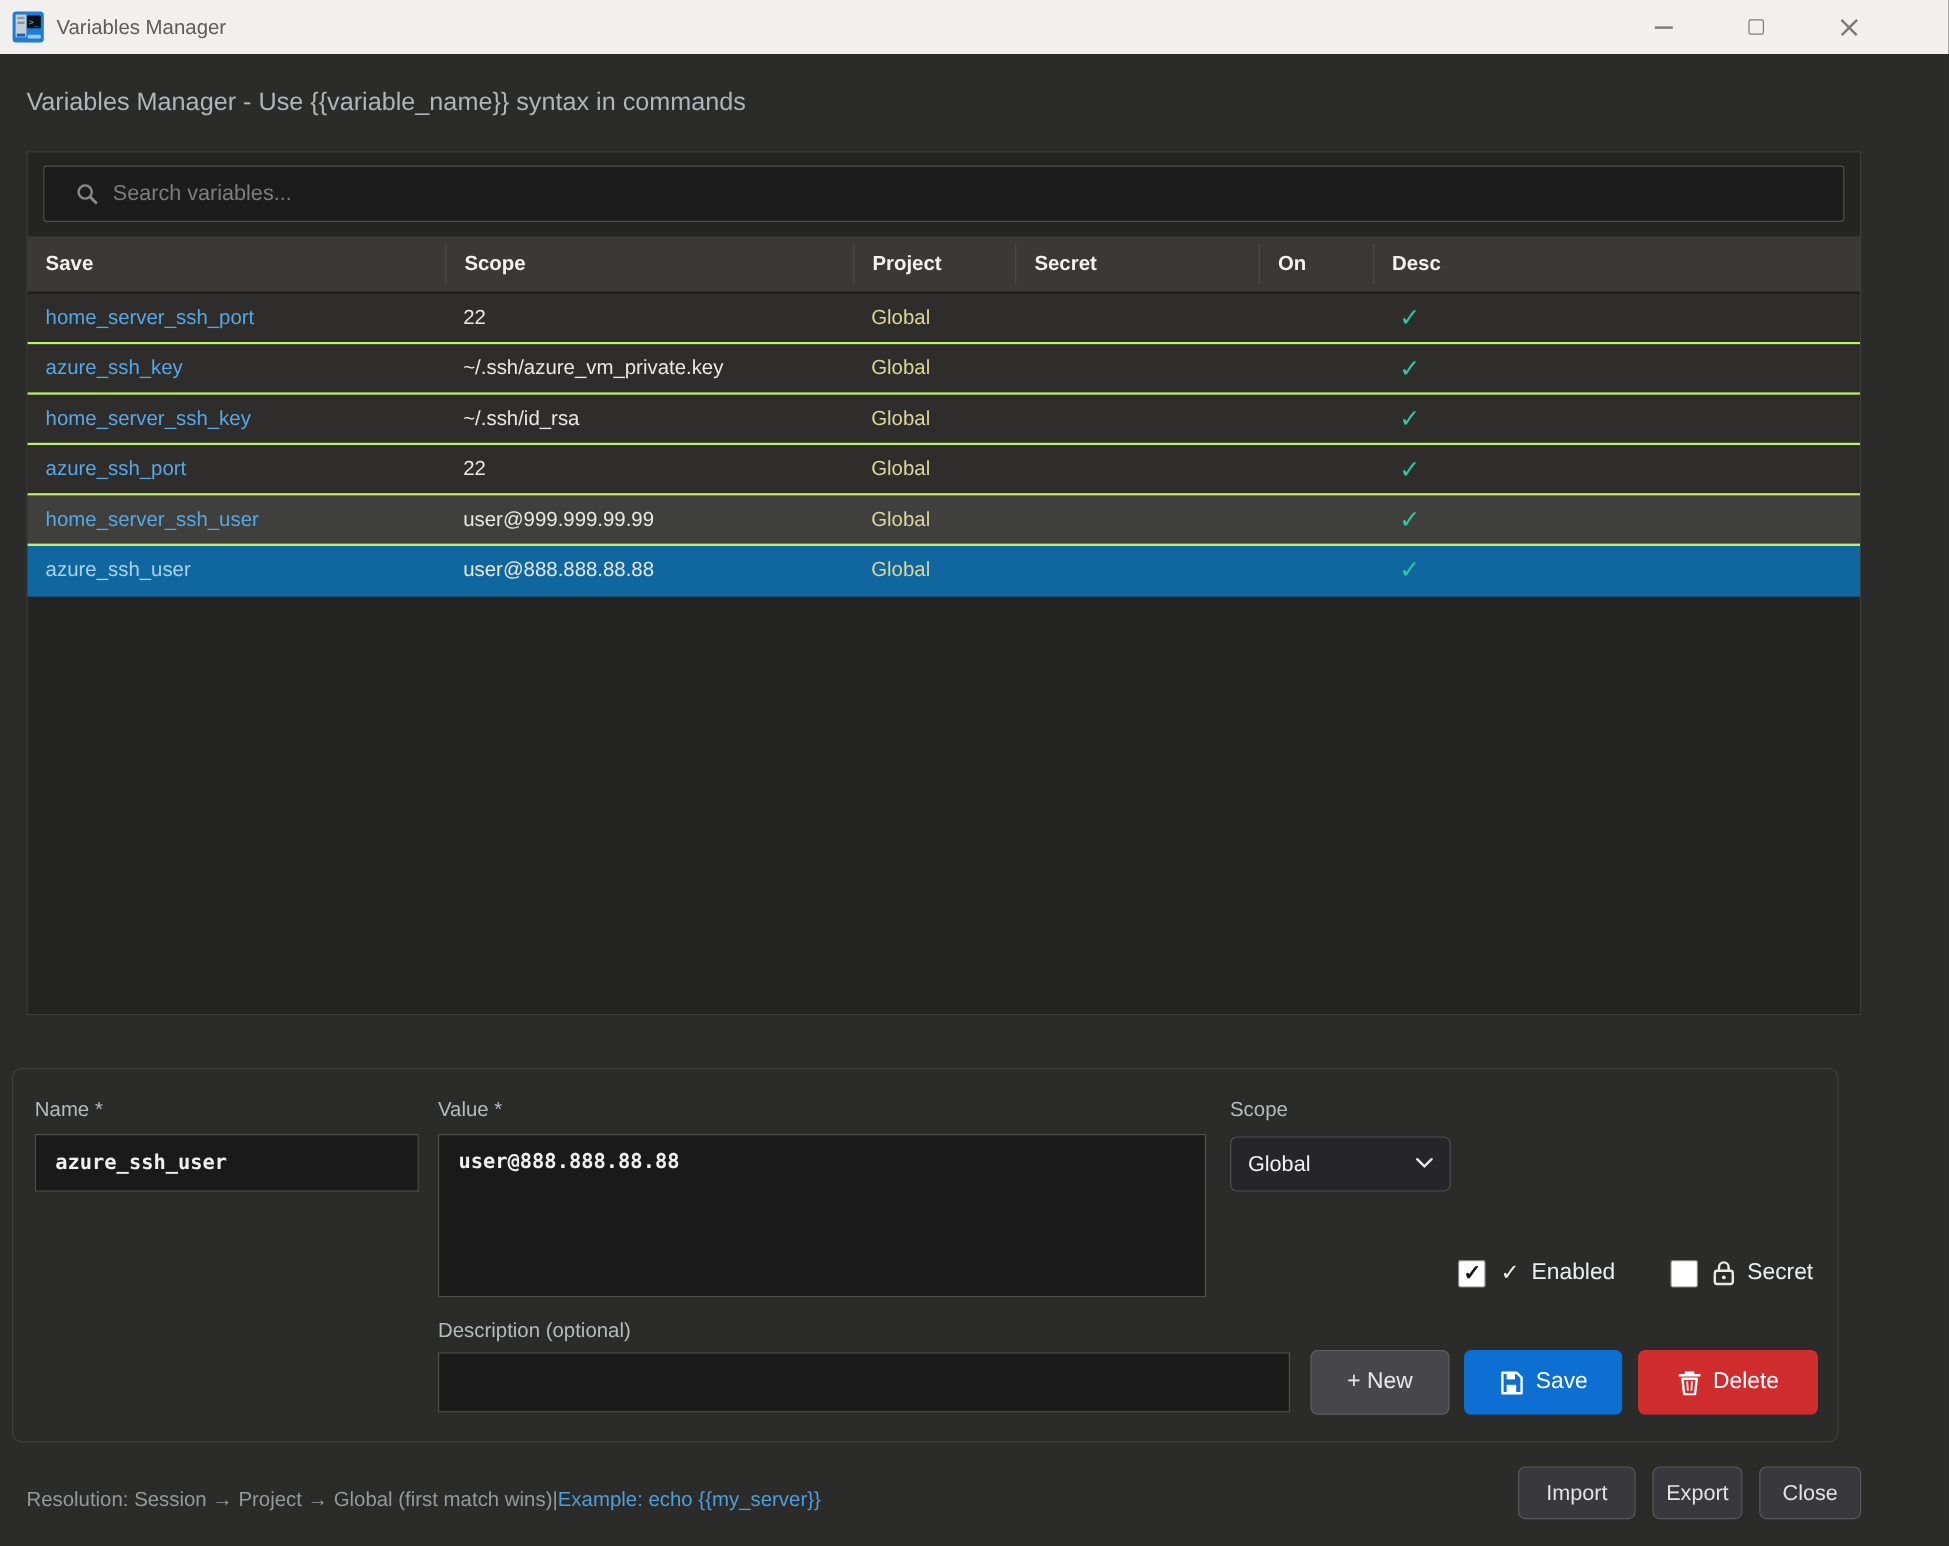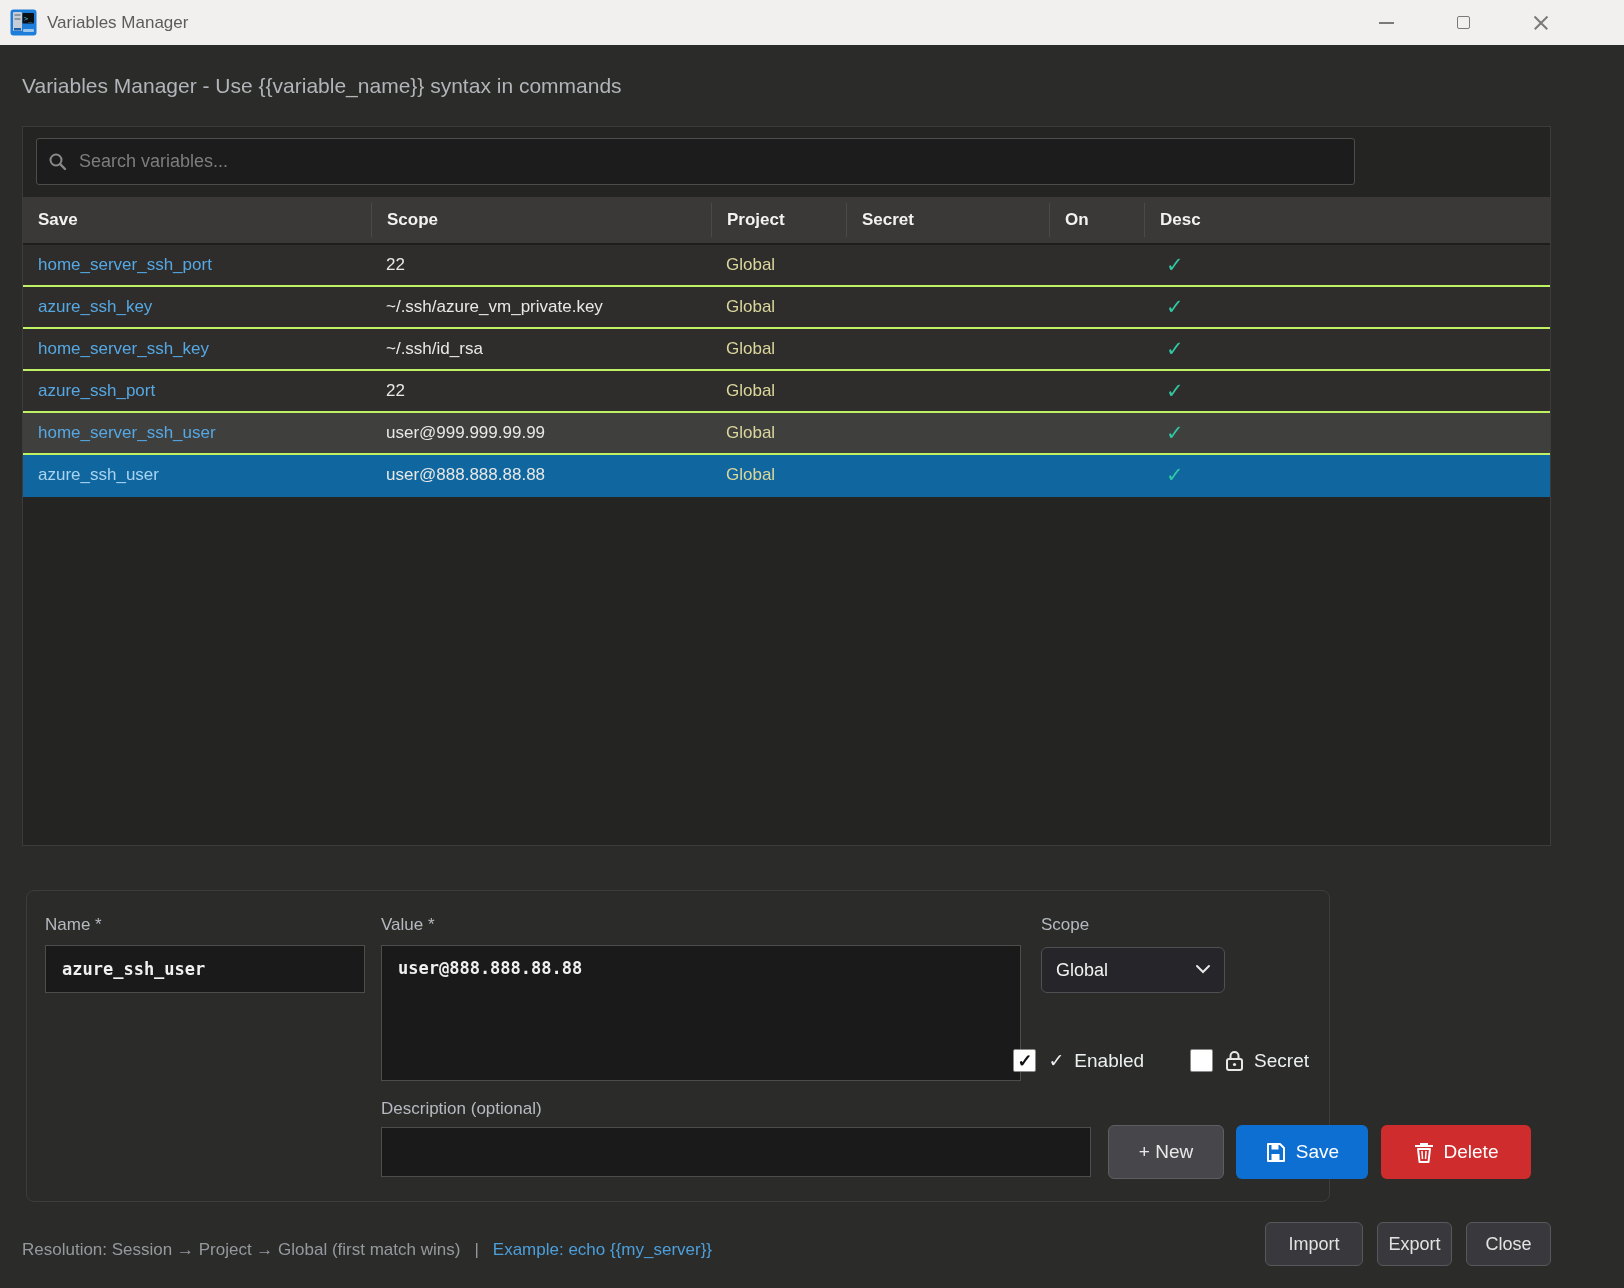--- a/index.html
+++ b/index.html
@@ -18,21 +18,21 @@
   .glyph-close { position:relative; width:16px; height:16px; }
   .glyph-close::before,.glyph-close::after { content:""; position:absolute; left:-1px; top:7px; width:18px; height:1.6px; background:#7a7a7a; }
   .glyph-close::before { transform:rotate(45deg); }
   .glyph-close::after { transform:rotate(-45deg); }
 
   
   .page-heading { position:absolute; left:22px; top:74px; font-size:21px; color:#b1b5b9; }
 
   
   .list-panel { position:absolute; left:22px; top:126px; width:1529px; height:720px; border:1px solid #3c3c3c; background:#242423; }
-  .search-box { position:absolute; left:13px; top:11px; width:1319px; height:47px; background:#1c1c1c; border:1px solid #4d4d4d; border-radius:3px; display:flex; align-items:center; padding-left:11px; gap:12px; }
+  .search-box { position:absolute; left:13px; top:11px; width:1501px; height:47px; background:#1c1c1c; border:1px solid #4d4d4d; border-radius:3px; display:flex; align-items:center; padding-left:26px; gap:12px; }
   .search-box .ph { font-size:18px; color:#7d7d7d; }
   .search-icon { width:19px; height:19px; flex:0 0 auto; }
 
   .vtable { position:absolute; left:0; top:70px; width:1527px; }
   .trow { display:grid; grid-template-columns:348px 340px 135px 203px 95px 57px 1fr; align-items:center; }
   .thead { height:48px; background:#3a3937; border-bottom:2px solid #1d1d1c; }
   .thead .cell { font-size:17px; font-weight:bold; color:#f2f2f2; }
   .cell { padding-left:15px; white-space:nowrap; overflow:hidden; }
   .thead .cell { border-left:1px solid #4a4a48; height:34px; line-height:34px; }
   .thead .cell:first-child { border-left:none; }
@@ -40,40 +40,40 @@
   .drow .cell { font-size:17px; }
   .c-name { color:#55a8e4; }
   .c-value { color:#e8e8e6; }
   .c-scope { color:#dbd69c; }
   .c-on { color:#2fc8a2; font-size:21px !important; padding-left:22px; }
   .drow.hover { background:#3f3f3e; }
   .drow.selected { background:#10669f; border-bottom-color:#10669f; }
   .drow.selected .c-name { color:#a9d4f1; }
 
   
-  .form-panel { position:absolute; left:26px; top:890px; width:1304px; height:312px; border:1px solid #3d3d3d; border-radius:8px; background:#2b2b29; }
+  .form-panel { position:absolute; left:10px; top:890px; width:1522px; height:312px; border:1px solid #3d3d3d; border-radius:8px; background:#2b2b29; }
   .f-label { position:absolute; font-size:17px; color:#b5bac0; }
   .inp { background:#1a1a1a; border:1px solid #4d4d4d; color:#f0f0f0; font-family:"DejaVu Sans Mono", monospace; font-size:17px; font-weight:600; padding:0 16px; outline:none; }
   .name-input { position:absolute; left:18px; top:54px; width:320px; height:48px; }
   .value-input { position:absolute; left:354px; top:54px; width:640px; height:136px; padding-top:12px; resize:none; }
   .scope-select { position:absolute; left:1014px; top:56px; width:184px; height:46px; background:#26262a; border:1px solid #4f4f54; border-radius:6px; color:#f2f2f2; font-size:18px; font-family:"Liberation Sans", sans-serif; padding-left:14px; appearance:none; -webkit-appearance:none; outline:none; }
   .scope-chevron { position:absolute; left:1168px; top:72px; width:16px; height:12px; pointer-events:none; }
   .check-row { position:absolute; right:20px; top:158px; display:flex; align-items:center; gap:12px; }
   .checkbox { width:23px; height:23px; background:#ffffff; border:1px solid #8a8a8a; border-radius:2px; display:flex; align-items:center; justify-content:center; font-size:18px; font-weight:bold; color:#111; cursor:pointer; }
   .chk-label { font-size:19px; color:#eceff1; display:flex; align-items:center; gap:10px; }
   .chk-gap { width:22px; }
   .desc-label { left:354px; top:208px; }
   .desc-input { position:absolute; left:354px; top:236px; width:710px; height:50px; font-weight:400; }
   .btn { display:flex; align-items:center; justify-content:center; gap:10px; border-radius:6px; font-size:19px; cursor:pointer; border:1px solid transparent; }
   .new-btn { position:absolute; left:1081px; top:234px; width:116px; height:54px; background:#47474b; border-color:#5d5d62; color:#e8e8e8; }
   .save-btn { position:absolute; left:1209px; top:234px; width:132px; height:54px; background:#0d6fd1; color:#fff; }
   .delete-btn { position:absolute; left:1354px; top:234px; width:150px; height:54px; background:#cf2d2d; color:#fff; }
 
   
-  .footer-text { position:absolute; left:22px; top:1240px; font-size:17px; color:#95999e; display:flex; gap:14px; align-items:center; }
+  .footer-text { position:absolute; left:22px; top:1240px; font-size:17px; color:#95999e; display:flex; align-items:center; }
   .footer-example { color:#4c9fdb; }
   .footer-btns { position:absolute; top:1222px; left:0; width:1551px; display:flex; justify-content:flex-end; gap:14px; }
   .foot-btn { height:44px; background:#39393d; border:1px solid #58585c; border-radius:6px; color:#e2e2e2; font-size:18px; display:flex; align-items:center; justify-content:center; cursor:pointer; }
   .imp { width:98px; } .exp { width:75px; } .cls { width:85px; }
 </style>
 </head>
 <body>
 
 <div class="app">
 

